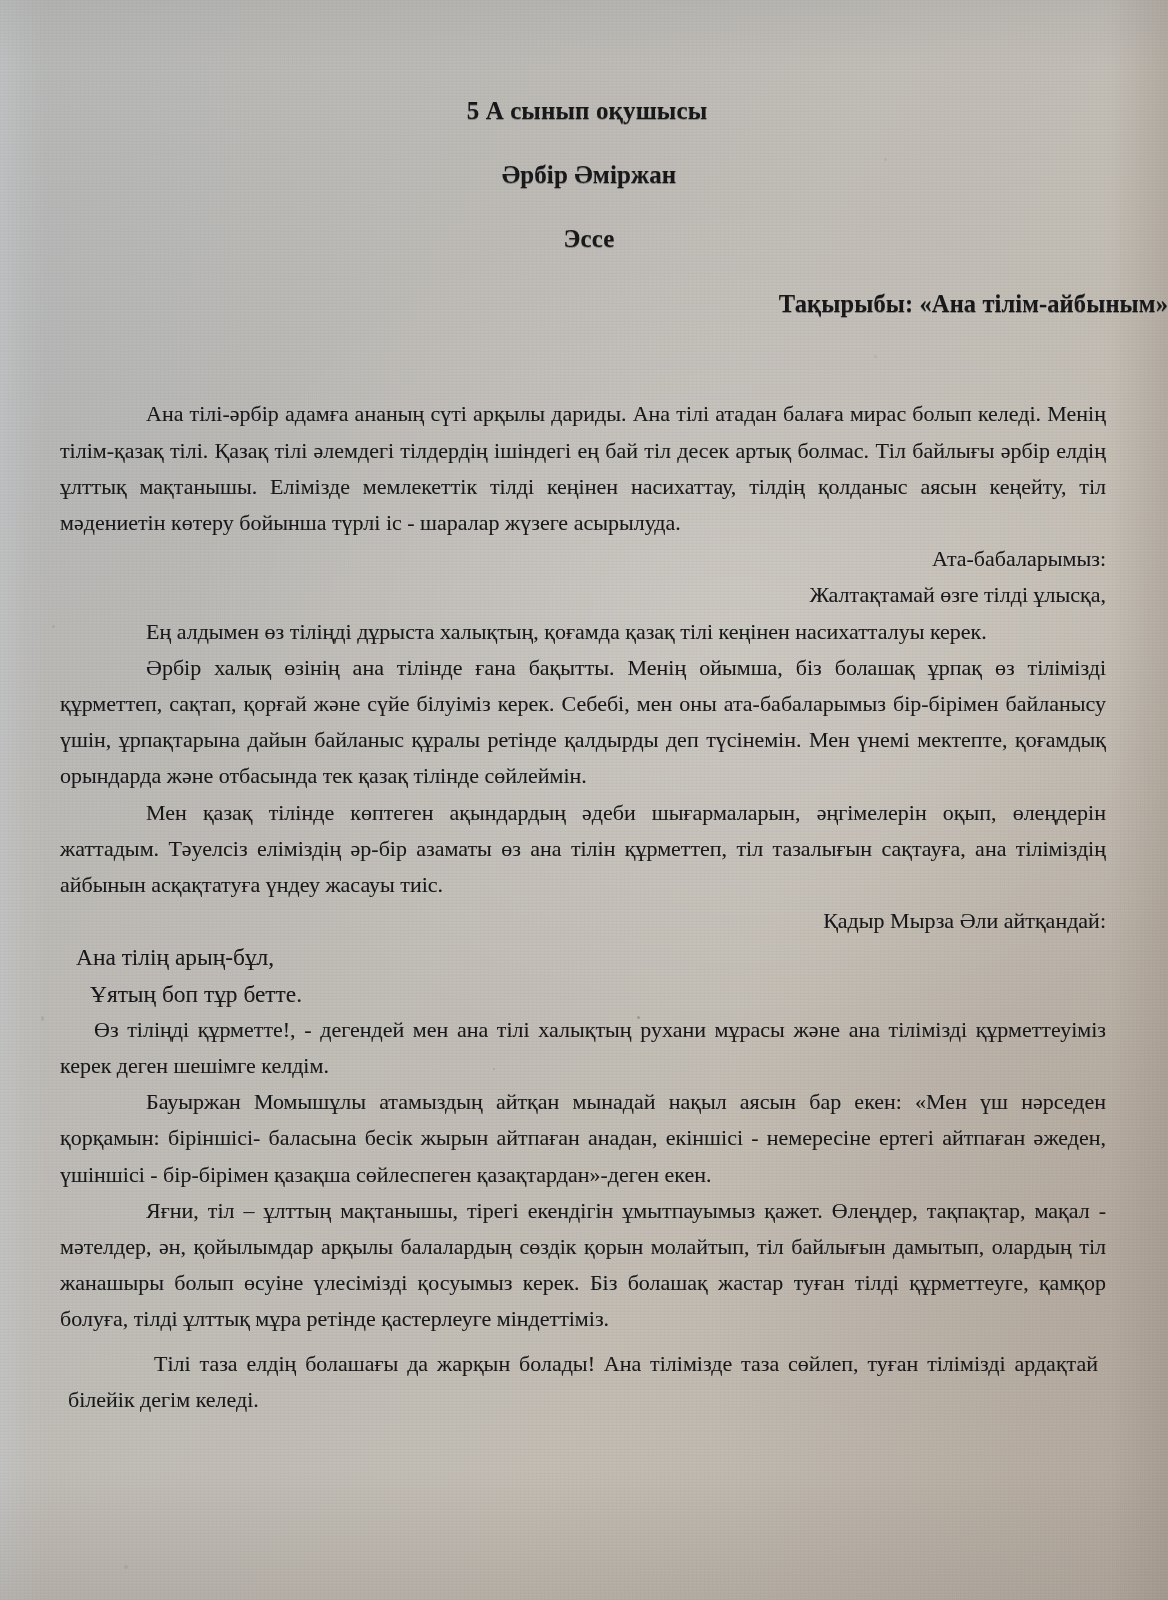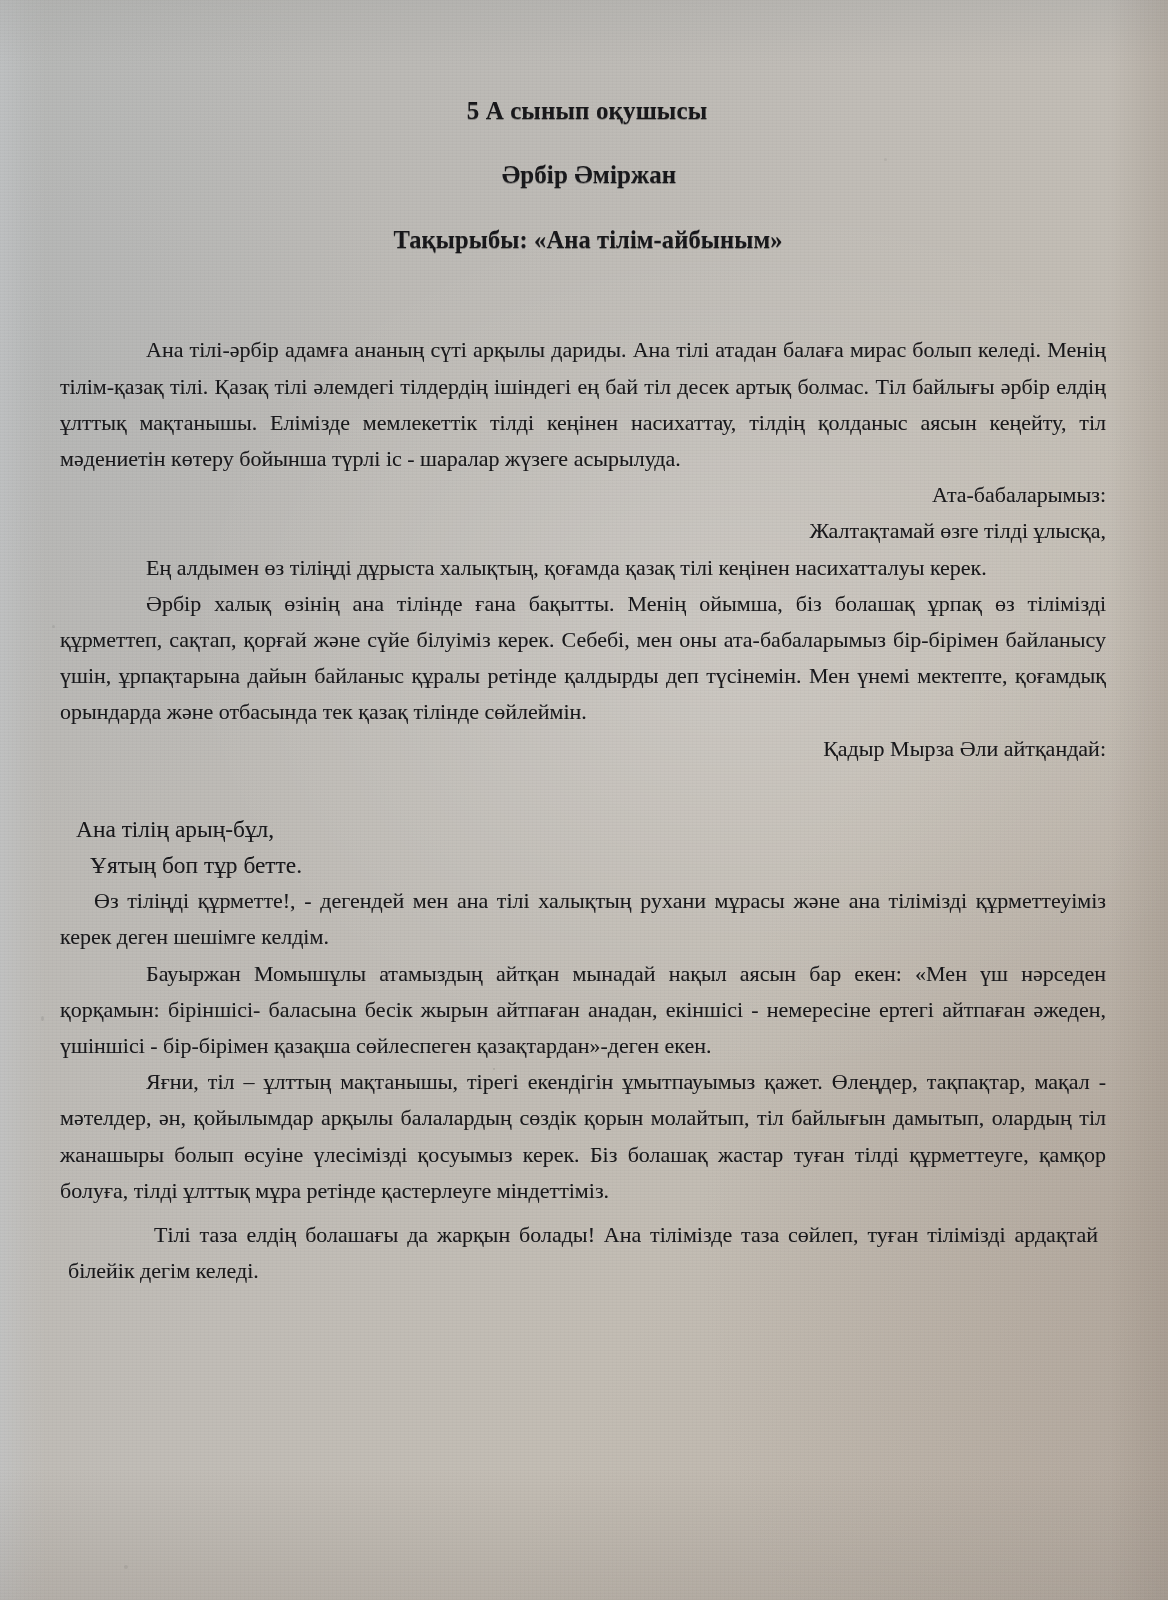--- a/index.html
+++ b/index.html
@@ -93,21 +93,21 @@
     text-align: center;
     font-weight: bold;
     font-size: 25px;
     letter-spacing: 0.1px;
     line-height: 1.2;
     text-shadow: 0 0.5px 0.6px rgba(0,0,0,0.30);
   }
   .heading-line.h1 { margin: 0 0 0 6px; }
   .heading-line.h2 { margin: 34px 0 0 10px; }
   .heading-line.h3 { margin: 34px 0 0 10px; }
-  .heading-line.h4 { margin: 35px 0 0 8px; font-size: 24.5px; }
+  .heading-line.h4 { margin: 35px 0 0 8px; font-size: 24.5px; text-align: right; }
 
   .body {
     margin: 0;
     padding: 78px 62px 0 60px;
   }
 
   .para {
     margin: 0;
     font-size: 22px;
     line-height: 36.2px;
@@ -123,21 +123,21 @@
   .para.ind-lg { text-indent: 34px; }
   .para.quote-block { text-indent: 86px; }
 
   .verse {
     margin: 0;
     font-size: 23.4px;
     line-height: 36.2px;
     text-align: left;
     text-shadow: 0 0.4px 0.5px rgba(0,0,0,0.22);
   }
-  .verse.v1 { padding-left: 16px; margin-top: 44px; }
+  .verse.v1 { padding-left: 16px; }
   .verse.v2 { padding-left: 30px; }
   .verse.v3 { padding-left: 22px; }
 
   .para-last { margin: 8px; }
 </style>
 </head>
 <body>
 
 <div id="page">
 
@@ -154,35 +154,37 @@
   <div class="speck" style="left:52px; top:625px; width:3px; height:3px; opacity:.4;"></div>
   <div class="speck" style="left:124px; top:1565px; width:4px; height:4px; opacity:.35;"></div>
   <div class="speck" style="left:884px; top:158px; width:3px; height:3px; opacity:.3;"></div>
   <div class="speck" style="left:874px; top:355px; width:3px; height:3px; opacity:.3;"></div>
 
   <div class="content">
 
     <div class="headings">
       <div class="heading-line h1">5 А сынып оқушысы</div>
       <div class="heading-line h2">Әрбір Әміржан</div>
+      <div class="heading-line h3">Эссе</div>
       <div class="heading-line h4">Тақырыбы:  «Ана тілім-айбыным»</div>
     </div>
 
     <div class="body">
 
       <p class="para">Ана тілі-әрбір адамға ананың  сүті арқылы дариды. Ана тілі атадан балаға мирас болып келеді. Менің тілім-қазақ тілі. Қазақ тілі әлемдегі тілдердің ішіндегі ең бай тіл десек артық болмас. Тіл байлығы әрбір елдің ұлттық мақтанышы. Елімізде мемлекеттік тілді кеңінен насихаттау, тілдің қолданыс аясын кеңейту, тіл мәдениетін көтеру бойынша түрлі іс - шаралар жүзеге асырылуда.</p>
 
       <p class="para tight ind-md">Ата-бабаларымыз:</p>
 
       <p class="para tight ind-sm">Жалтақтамай өзге тілді ұлысқа,</p>
 
       <p class="para">Ең алдымен өз тіліңді дұрыста халықтың, қоғамда қазақ тілі кеңінен насихатталуы керек.</p>
 
       <p class="para">Әрбір халық өзінің ана тілінде ғана бақытты. Менің ойымша, біз болашақ ұрпақ өз тілімізді құрметтеп, сақтап, қорғай және сүйе білуіміз керек. Себебі, мен оны ата-бабаларымыз бір-бірімен байланысу үшін, ұрпақтарына дайын байланыс құралы ретінде қалдырды деп түсінемін. Мен үнемі мектепте, қоғамдық орындарда және отбасында тек қазақ тілінде сөйлеймін.</p>
 
+      <p class="para">Мен қазақ тілінде көптеген ақындардың әдеби шығармаларын, әңгімелерін оқып, өлеңдерін жаттадым. Тәуелсіз еліміздің әр-бір азаматы өз ана тілін құрметтеп, тіл тазалығын сақтауға,  ана тіліміздің айбынын асқақтатуға үндеу жасауы тиіс.</p>
 
       <p class="para tight ind-md">Қадыр Мырза Әли айтқандай:</p>
 
       <p class="verse v1">Ана тілің арың-бұл,</p>
       <p class="verse v2">Ұятың боп тұр бетте.</p>
 
       <p class="para ind-lg">Өз тіліңді құрметте!, - дегендей мен ана тілі халықтың рухани мұрасы және ана тілімізді құрметтеуіміз керек деген шешімге келдім.</p>
 
       <p class="para quote-block">Бауыржан Момышұлы атамыздың айтқан мынадай нақыл аясын бар екен: «Мен үш нәрседен қорқамын: біріншісі- баласына бесік жырын айтпаған анадан, екіншісі - немересіне ертегі айтпаған әжеден, үшіншісі - бір-бірімен қазақша сөйлеспеген қазақтардан»-деген екен.</p>
 

